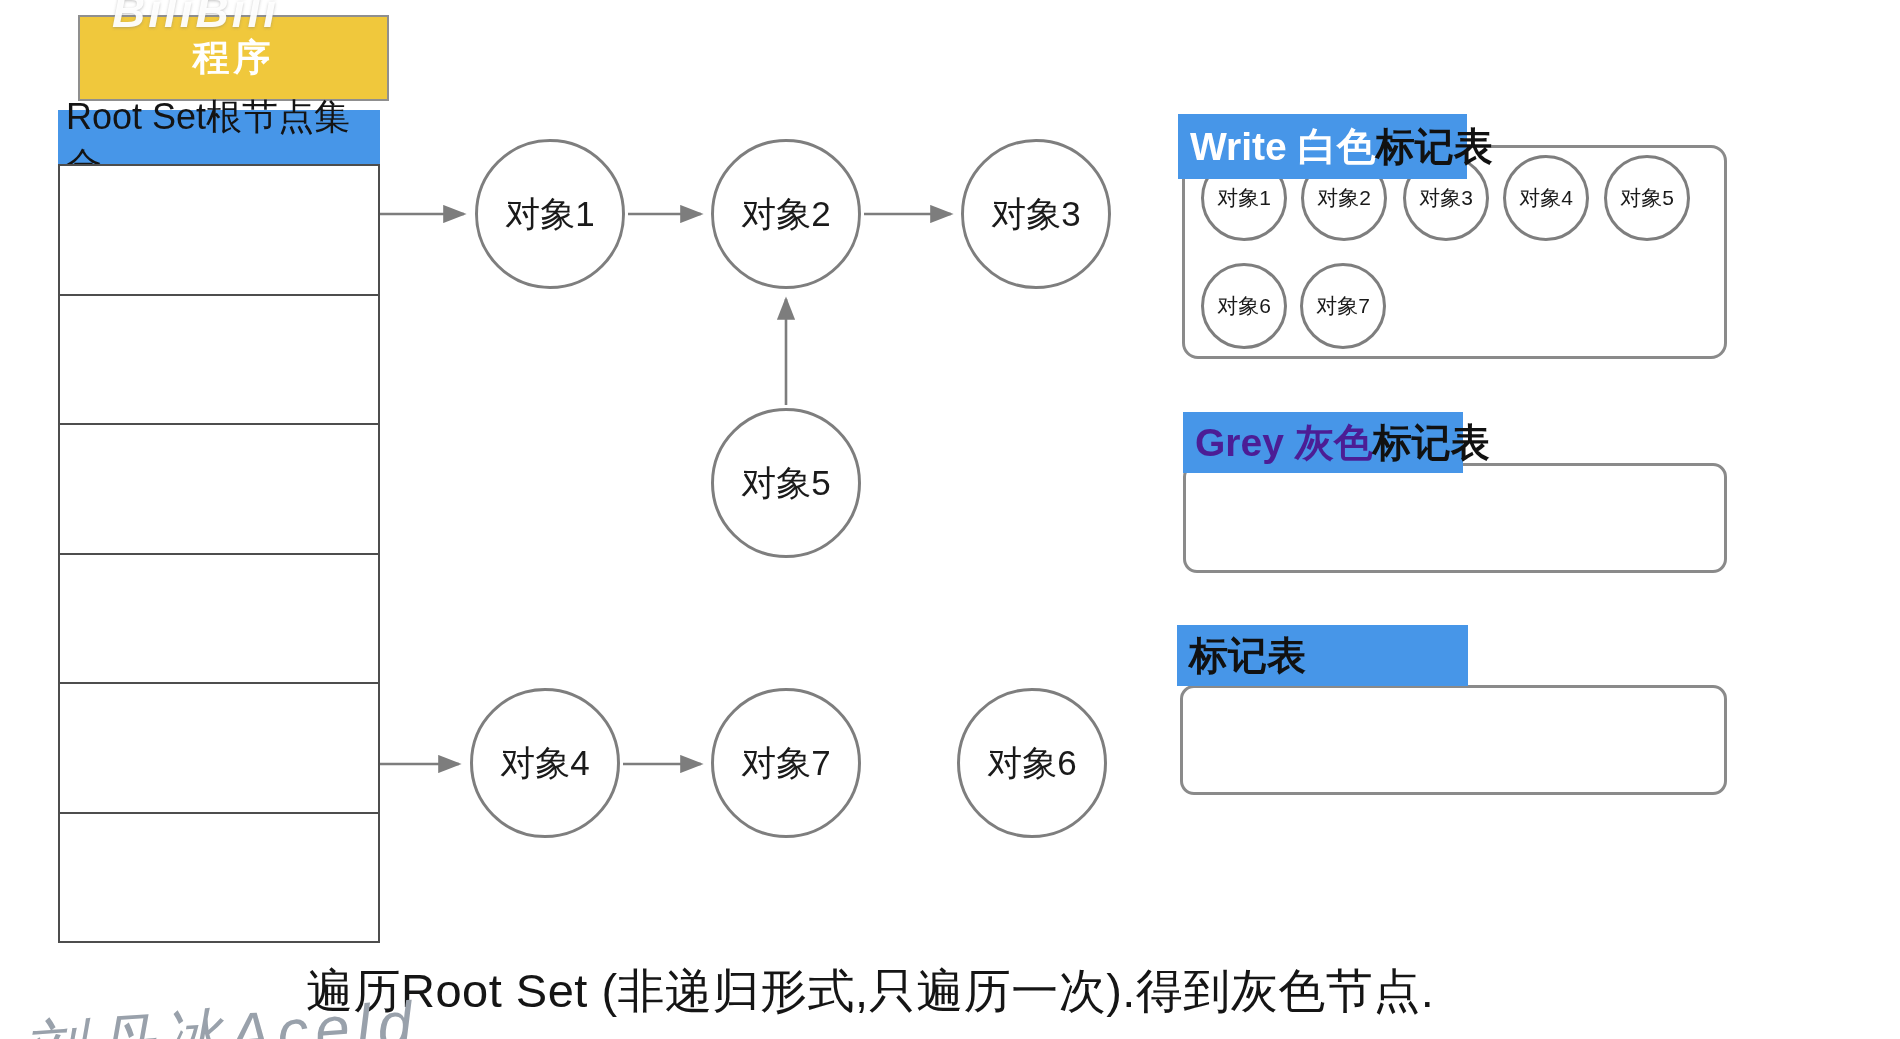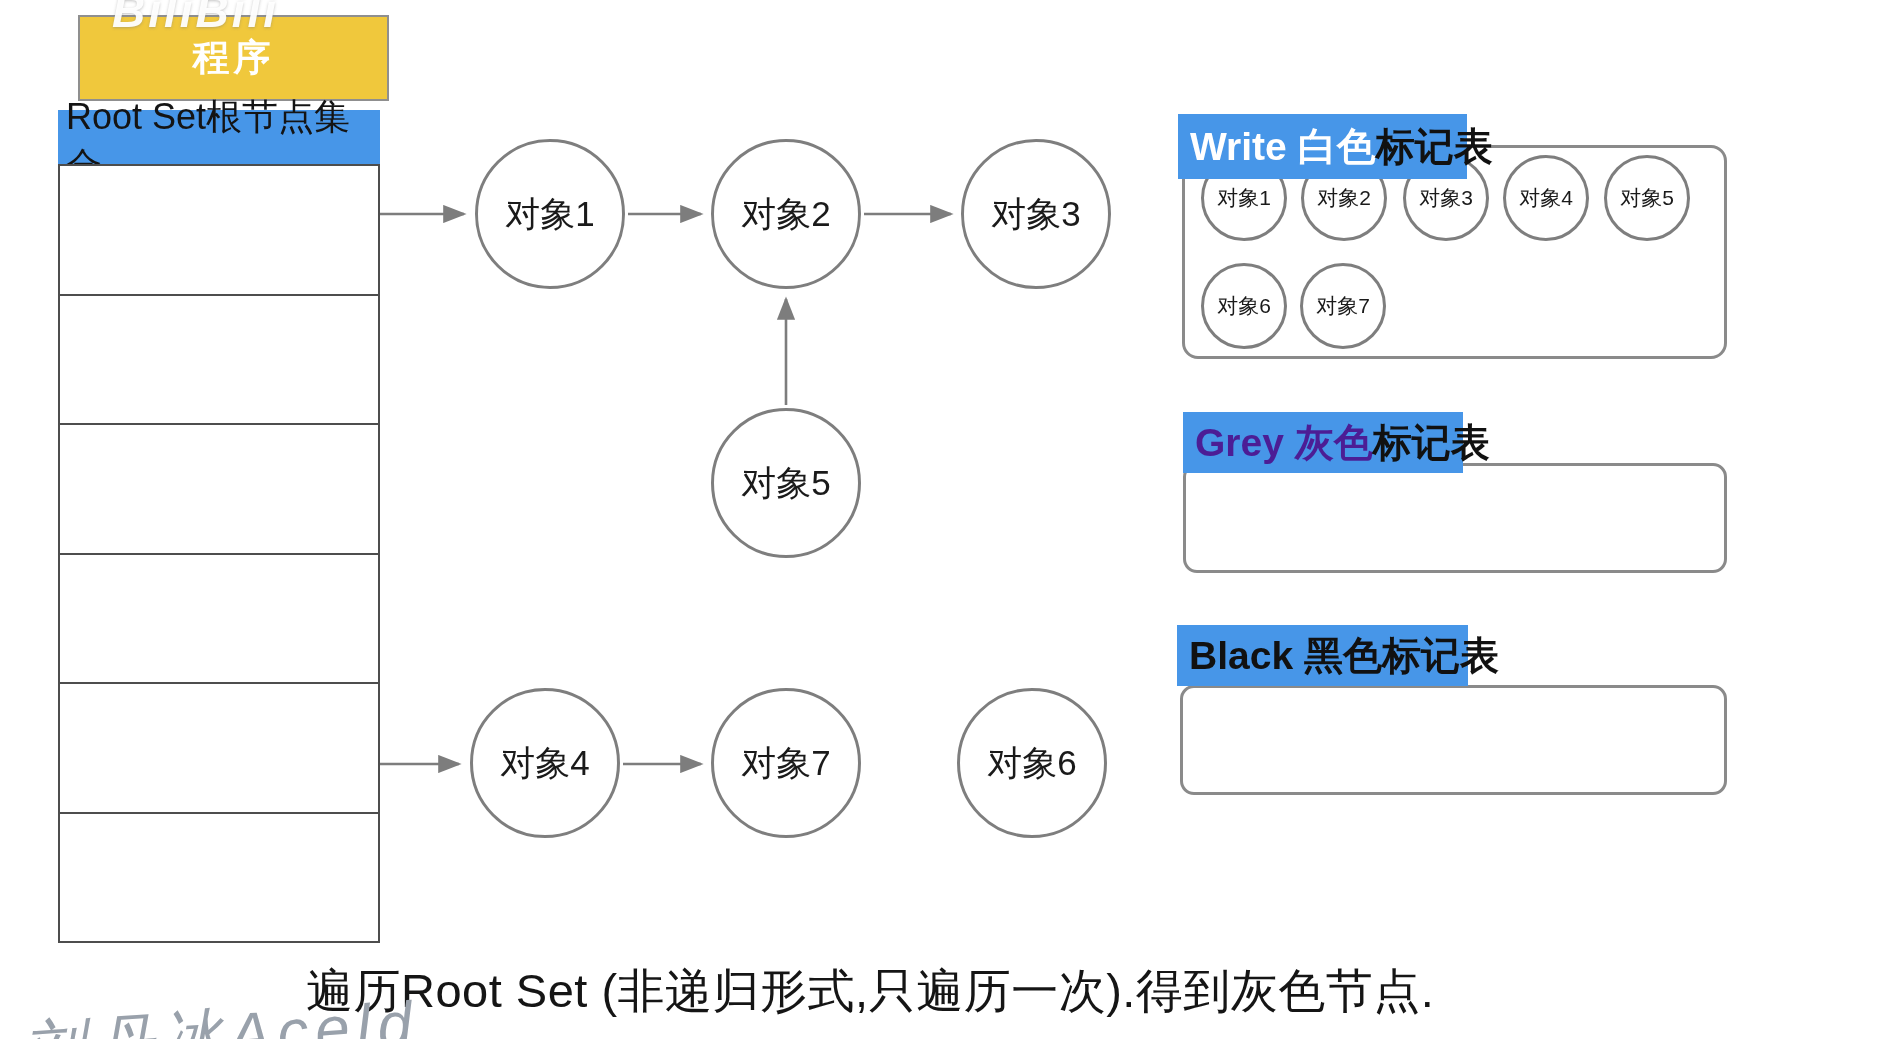--- a/index.html
+++ b/index.html
@@ -123,19 +123,19 @@
 <div class="snode" style="left:1604px; top:155px;">对象5</div>
 <div class="snode" style="left:1201px; top:263px;">对象6</div>
 <div class="snode" style="left:1300px; top:263px;">对象7</div>
 
 <div class="panel-label" style="left:1183px; top:412px; width:280px; height:61px;">
   <span class="t-grey">Grey 灰色</span><span class="t-suffix">标记表</span>
 </div>
 <div class="panel-box" style="left:1183px; top:463px; width:544px; height:110px; border-radius:14px;"></div>
 
 <div class="panel-label" style="left:1177px; top:625px; width:291px; height:61px;">
-  <span class="t-black">Black 黑色</span><span class="t-suffix">标记表</span>
+  <span class="t-suffix">标记表</span>
 </div>
 <div class="panel-box" style="left:1180px; top:685px; width:547px; height:110px; border-radius:14px;"></div>
 
 <div class="caption">遍历Root Set (非递归形式,只遍历一次).得到灰色节点.</div>
 
 <div class="wm-bottom">刘丹冰Aceld</div>
 
 </body></html>

